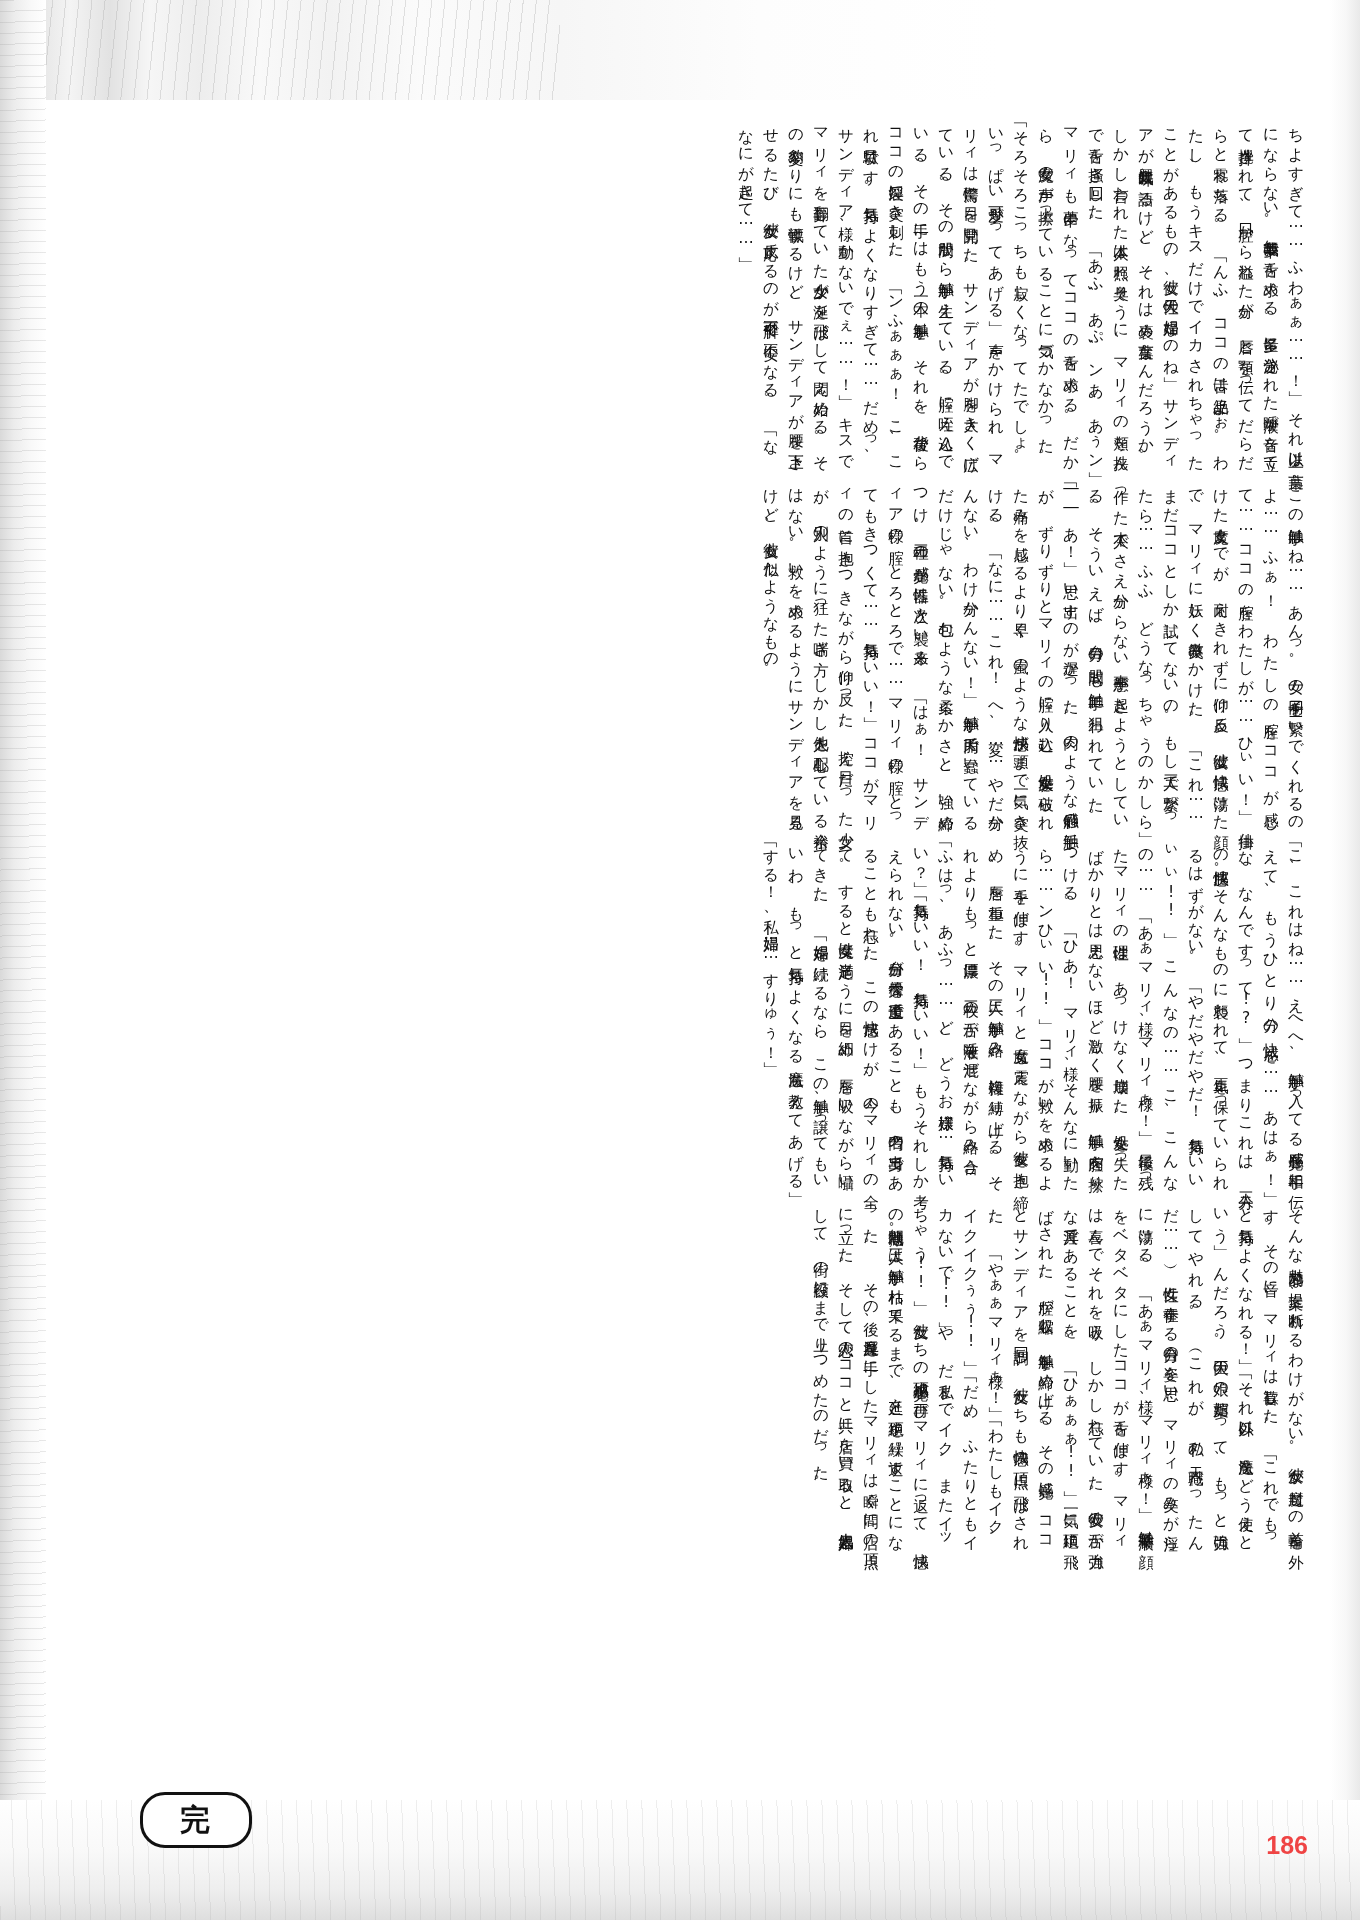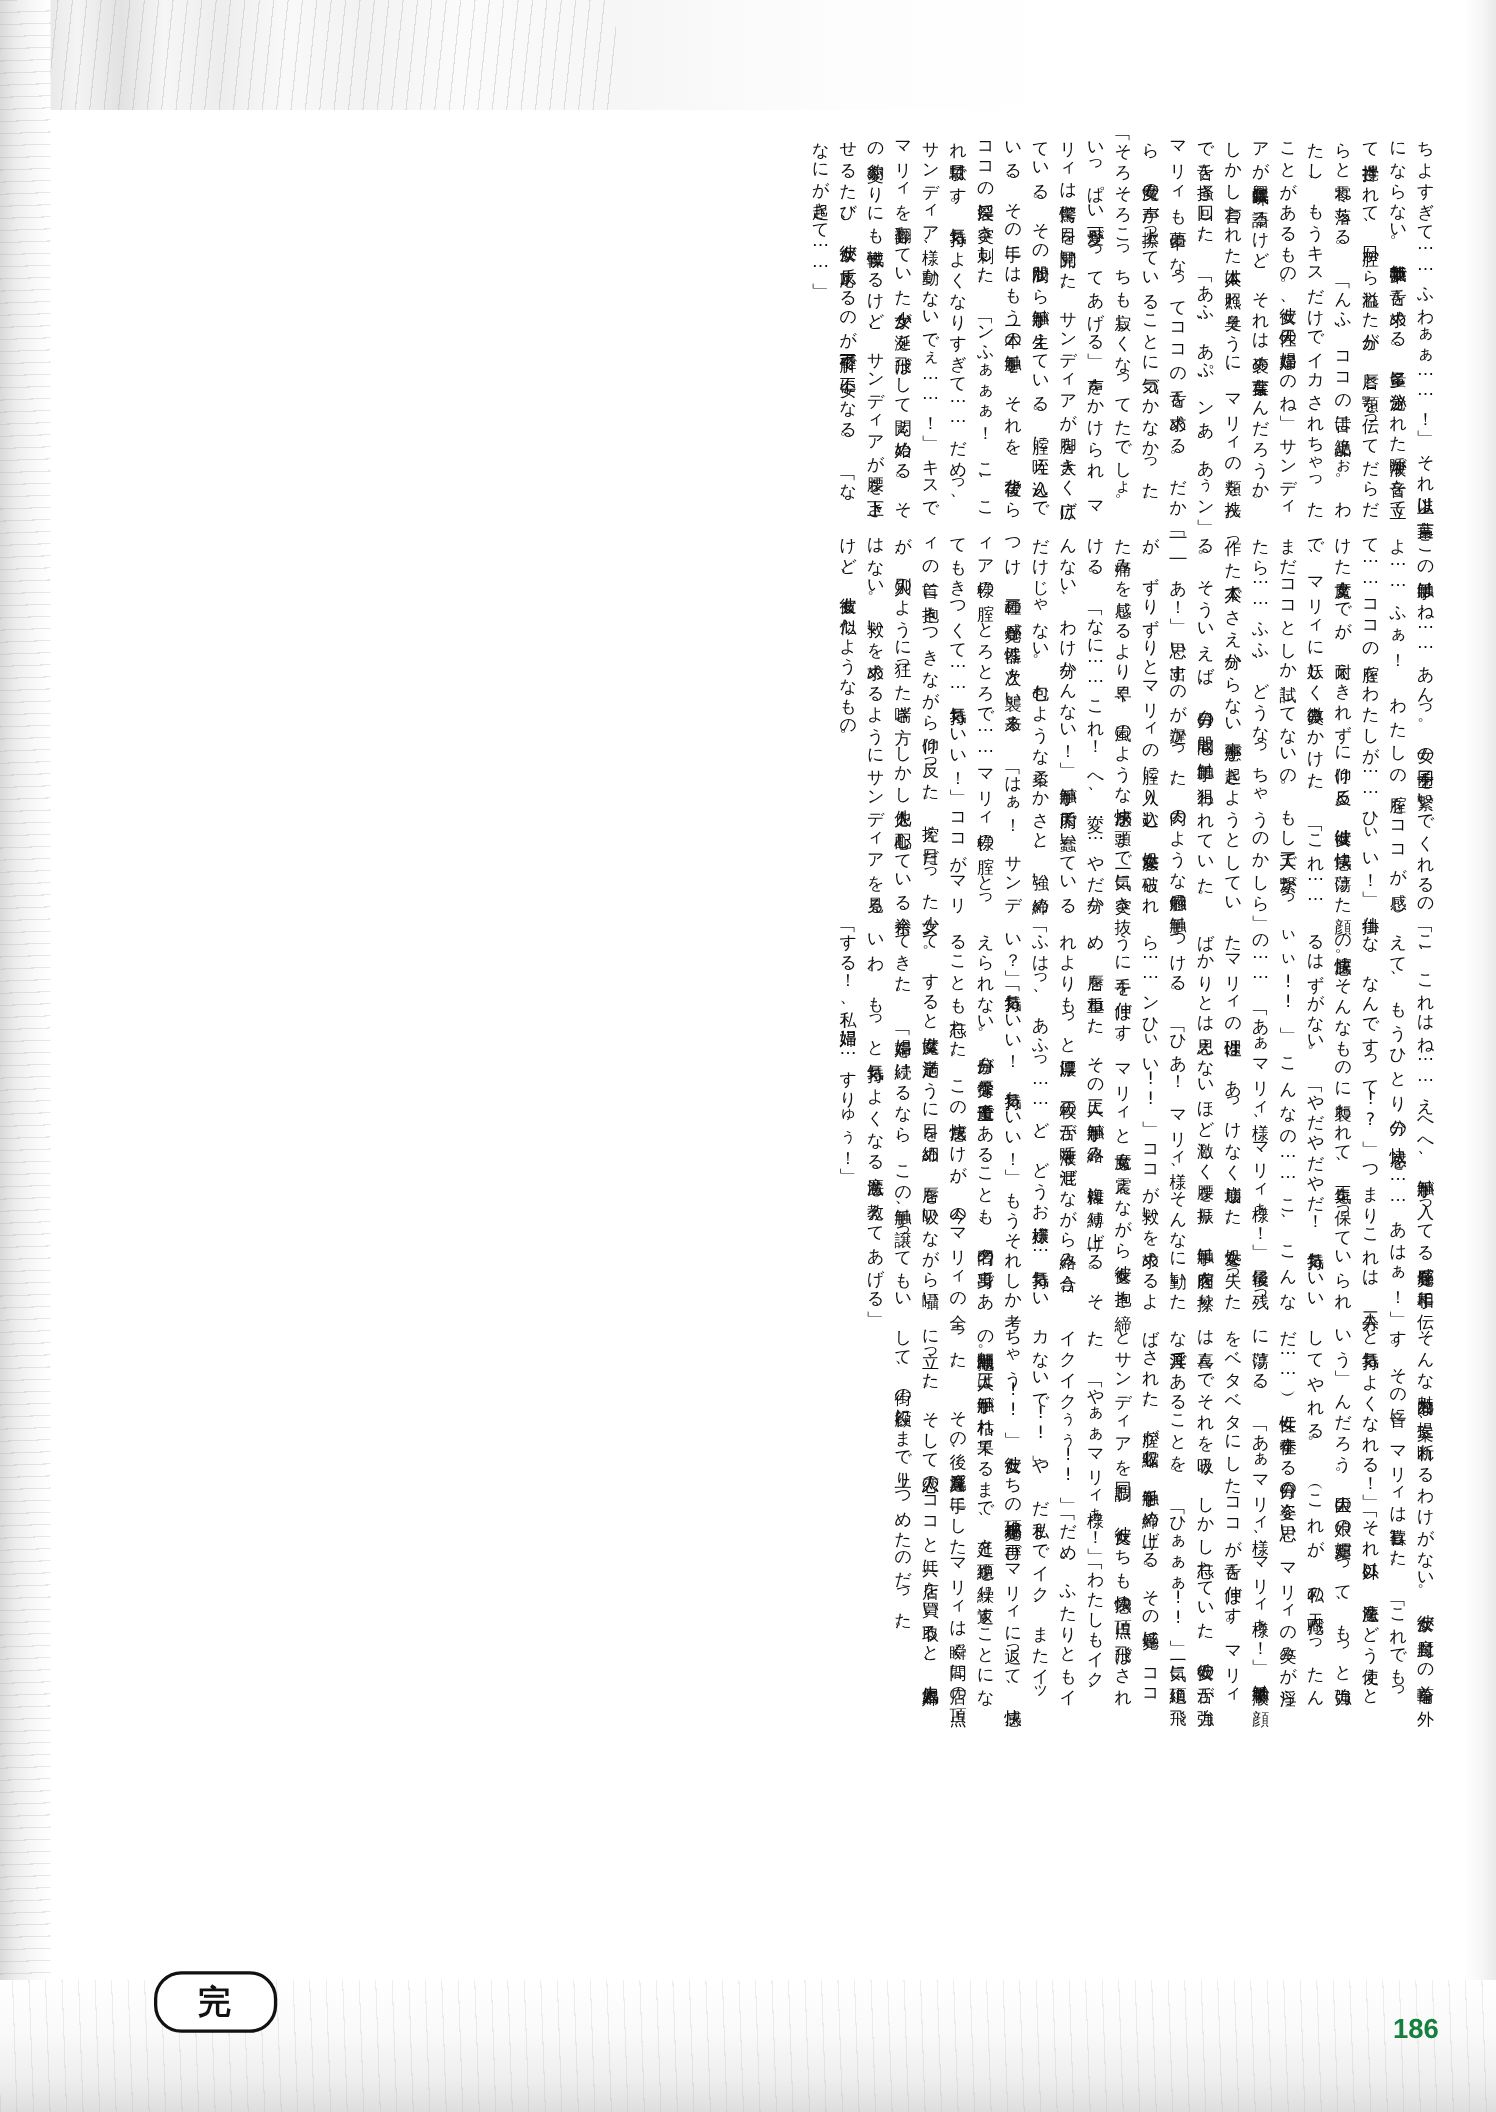--- a/index.html
+++ b/index.html
@@ -119,21 +119,21 @@
   }
 
   
   .page-number {
     position: absolute;
     right: 52px;
     bottom: 60px;
     font-family: "Liberation Sans", sans-serif;
     font-size: 25px;
     font-weight: bold;
-    color: #15803d;
+    color: #ef4444;
   }
 </style>
 </head>
 <body>
 
 <div class="page">
   <div class="top-band"></div>
   <div class="edge-left"></div>
   <div class="edge-right"></div>
   <div class="edge-bottom"></div>

